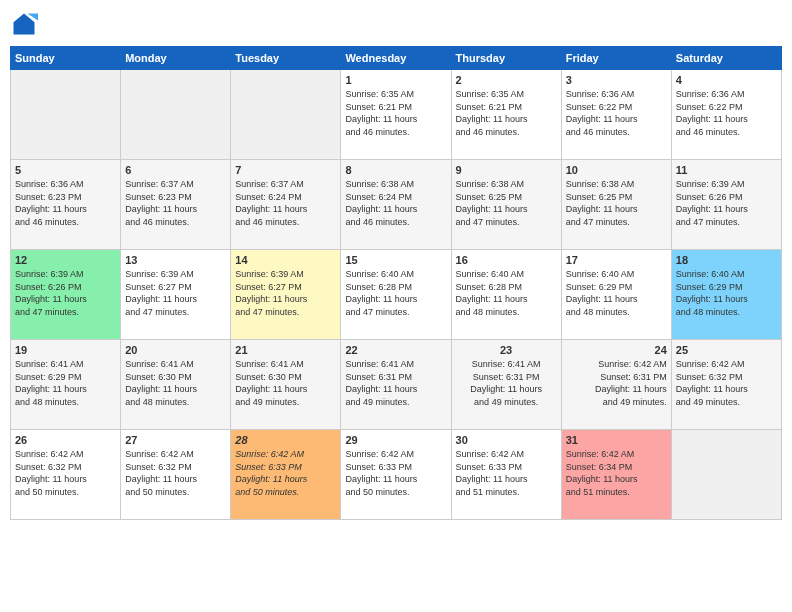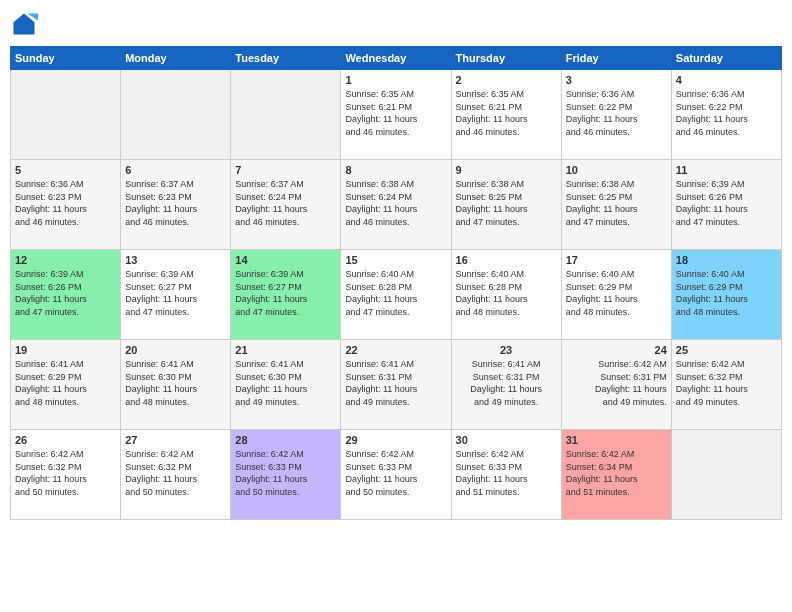--- a/index.html
+++ b/index.html
@@ -223,21 +223,21 @@
 Daylight: 11 hours
 and 47 minutes.</div>
         </td>
         <td style="background: rgb(255, 255, 255);">
           <span class="day-number">13</span>
           <div class="day-info" style="white-space: pre-line;">Sunrise: 6:39 AM
 Sunset: 6:27 PM
 Daylight: 11 hours
 and 47 minutes.</div>
         </td>
-        <td style="background: #86efac;">
+        <td style="background: #fef9c3;">
           <span class="day-number">14</span>
           <div class="day-info" style="white-space: pre-line;">Sunrise: 6:39 AM
 Sunset: 6:27 PM
 Daylight: 11 hours
 and 47 minutes.</div>
         </td>
         <td style="background: rgb(255, 255, 255);">
           <span class="day-number">15</span>
           <div class="day-info" style="white-space: pre-line;">Sunrise: 6:40 AM
 Sunset: 6:28 PM
@@ -325,21 +325,21 @@
 Daylight: 11 hours
 and 50 minutes.</div>
         </td>
         <td style="background: rgb(255, 255, 255);">
           <span class="day-number">27</span>
           <div class="day-info" style="white-space: pre-line;">Sunrise: 6:42 AM
 Sunset: 6:32 PM
 Daylight: 11 hours
 and 50 minutes.</div>
         </td>
-        <td style="background: #c4b5fd;">
+        <td style="background: #fdba74; font-style: italic;">
           <span class="day-number">28</span>
           <div class="day-info" style="white-space: pre-line;">Sunrise: 6:42 AM
 Sunset: 6:33 PM
 Daylight: 11 hours
 and 50 minutes.</div>
         </td>
         <td style="background: rgb(255, 255, 255);">
           <span class="day-number">29</span>
           <div class="day-info" style="white-space: pre-line;">Sunrise: 6:42 AM
 Sunset: 6:33 PM

